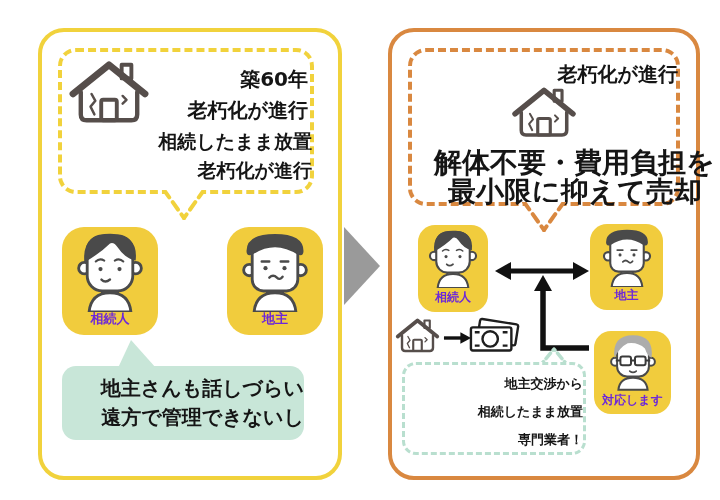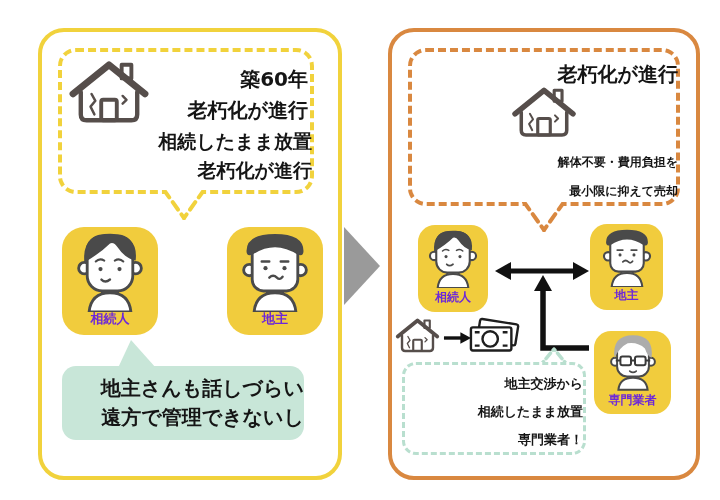--- a/index.html
+++ b/index.html
@@ -135,21 +135,21 @@
   <div class="panel panel-right"></div>
 
   <div class="bubble-dashed-orange"></div>
 
   <div class="txt" style="left:410px;top:61px;width:268px;font-size:20px">老朽化が進行</div>
 
   <svg class="abs" style="left:509px;top:84px" width="70" height="58" viewBox="0 0 88 74">
       <use href="#house-damaged"></use>
     </svg>
 
-  <div class="txt" style="left:410px;top:148px;width:268px;font-size:12px;line-height:29px">
+  <div class="txt" style="left:434px;top:148px;width:268px;font-size:28px;line-height:29px">
     <div>解体不要・費用負担を</div>
     <div>最小限に抑えて売却</div>
   </div>
 
   <svg class="abs" style="left:521px;top:202px" width="46" height="32" viewBox="0 0 46 32">
     <polygon points="3,0 23,28 43,0" fill="#fff"></polygon>
     <line x1="3" y1="0" x2="23" y2="28" stroke="#D98840" stroke-width="4" stroke-dasharray="9 6" stroke-linecap="round"></line>
     <line x1="43" y1="0" x2="23" y2="28" stroke="#D98840" stroke-width="4" stroke-dasharray="9 6" stroke-linecap="round"></line>
   </svg>
 
@@ -164,21 +164,21 @@
     <svg class="face" width="56" height="60" viewBox="0 0 80 86">
         <use href="#face-landlord"></use>
       </svg>
     <div class="avatar-label" style="bottom:6px;font-size:12px">地主</div>
   </div>
 
   <div class="avatar avatar-sm" style="left:594px;top:331px;width:77px;height:83px">
     <svg class="face" width="55" height="57" viewBox="0 0 80 86">
         <use href="#face-specialist"></use>
       </svg>
-    <div class="avatar-label" style="bottom:5px;font-size:12px">専門業者</div>
+    <div class="avatar-label" style="bottom:5px;font-size:12px">対応します</div>
   </div>
 
   <svg class="abs" style="left:494px;top:260px" width="96" height="22" viewBox="0 0 96 22">
     <line x1="15" y1="11" x2="81" y2="11" stroke="#111" stroke-width="5"></line>
     <polygon points="1,11 17,2 17,20" fill="#111"></polygon>
     <polygon points="95,11 79,2 79,20" fill="#111"></polygon>
   </svg>
 
   <svg class="abs" style="left:529px;top:274px" width="62" height="78" viewBox="0 0 62 78">
     <path d="M60 74 H14 V14" fill="none" stroke="#111" stroke-width="5.5"></path>

